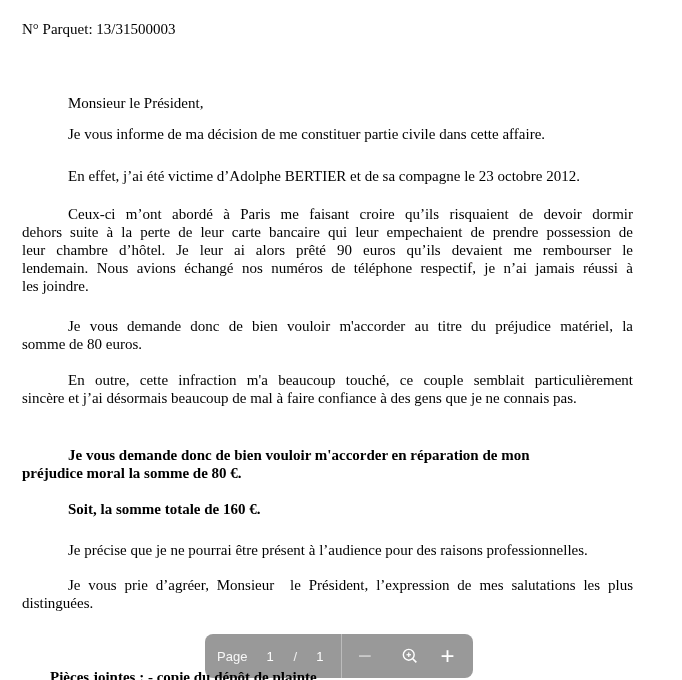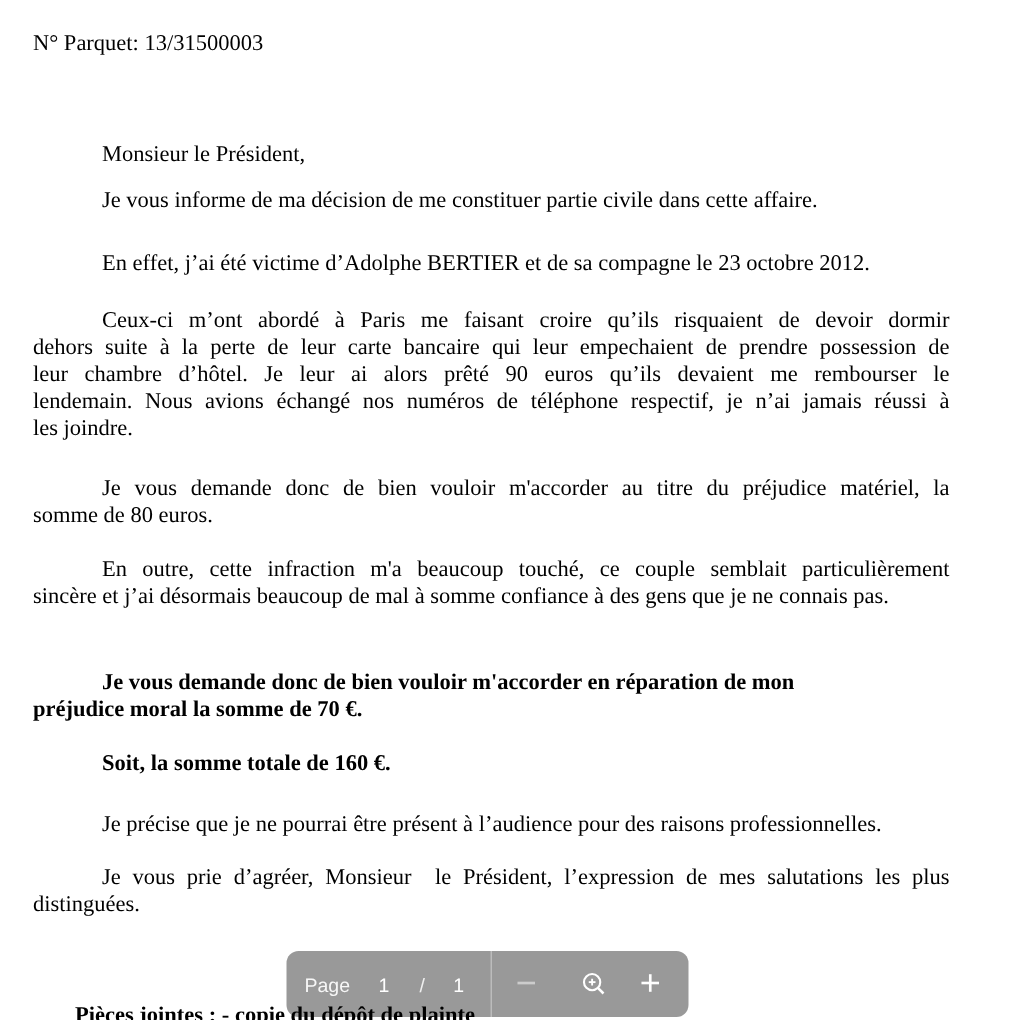--- a/index.html
+++ b/index.html
@@ -32,21 +32,21 @@
   .m-material     { margin-top: 22px; }
   .m-moralctx     { margin-top: 18px; }
   .m-moralclaim   { margin-top: 39px; }
   .m-total        { margin-top: 18px; }
   .m-absence      { margin-top: 23px; }
   .m-closing      { margin-top: 17px; }
   .m-attachments  { margin-top: 56px; margin-left: 28px; }
   
   .toolbar {
     position: absolute;
-    left: 191px; top: 634px;
+    left: 205px; top: 634px;
     width: 268px; height: 44px;
     background: rgba(0, 0, 0, 0.40);
     border-radius: 8px;
     display: flex;
     align-items: center;
     padding: 0 8px 0 12px;
     box-sizing: border-box;
     font-family: "Liberation Sans", "DejaVu Sans", sans-serif;
     color: #ffffff;
     z-index: 5;
@@ -97,25 +97,25 @@
       <div class="ln jln">leur chambre d’hôtel. Je leur ai alors prêté 90 euros qu’ils devaient me rembourser le</div>
       <div class="ln jln">lendemain. Nous avions échangé nos numéros de téléphone respectif, je n’ai jamais réussi à</div>
       <div class="ln">les joindre.</div>
     </div>
   <div class="p m-material">
       <div class="ln ind jln">Je vous demande donc de bien vouloir m'accorder au titre du préjudice matériel, la</div>
       <div class="ln">somme de 80 euros.</div>
     </div>
   <div class="p m-moralctx">
       <div class="ln ind jln">En outre, cette infraction m'a beaucoup touché, ce couple semblait particulièrement</div>
-      <div class="ln">sincère et j’ai désormais beaucoup de mal à somme confiance à des gens que je ne connais pas.</div>
+      <div class="ln">sincère et j’ai désormais beaucoup de mal à faire confiance à des gens que je ne connais pas.</div>
     </div>
   <div class="p b m-moralclaim">
       <div class="ln ind">Je vous demande donc de bien vouloir m'accorder en réparation de mon</div>
-      <div class="ln">préjudice moral la somme de 70 €.</div>
+      <div class="ln">préjudice moral la somme de 80 €.</div>
     </div>
   <div class="p b m-total">
       <div class="ln ind">Soit, la somme totale de 160 €.</div>
     </div>
   <div class="p m-absence">
       <div class="ln ind">Je précise que je ne pourrai être présent à l’audience pour des raisons professionnelles.</div>
     </div>
   <div class="p m-closing">
       <div class="ln ind jln">Je vous prie d’agréer, Monsieur&nbsp; le Président, l’expression de mes salutations les plus</div>
       <div class="ln">distinguées.</div>

